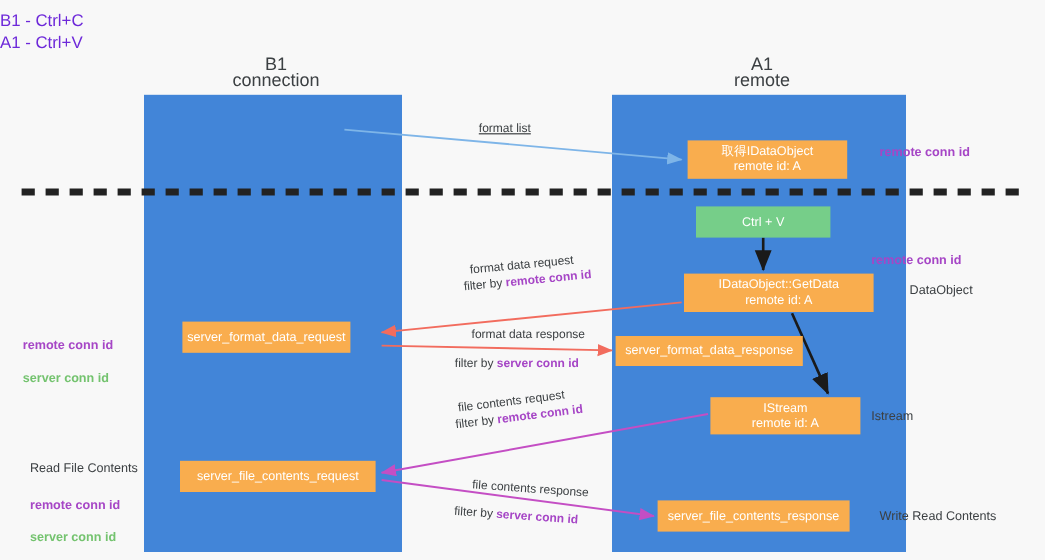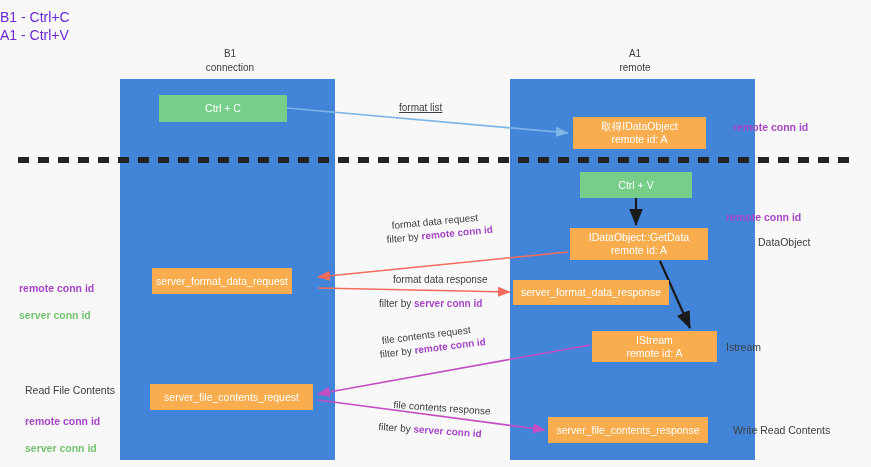--- a/index.html
+++ b/index.html
@@ -32,21 +32,21 @@
   .lane {
     position: absolute;
     background: #4285d8;
   }
   .lane-b1 { left: 120px; top: 79px; width: 215px; height: 381px; }
   .lane-a1 { left: 510px; top: 79px; width: 245px; height: 381px; }
 
   .col-head {
     position: absolute;
     text-align: center;
-    font-size: 10px;
+    font-size: 15px;
     line-height: 13.5px;
     color: #3c4043;
     white-space: pre-line;
   }
   .col-head-b1 { left: 140px; top: 47px; width: 180px; }
   .col-head-a1 { left: 545px; top: 47px; width: 180px; }
 
   .title {
     position: absolute;
     left: 0;
@@ -71,21 +71,21 @@
     line-height: 13px;
     padding: 2px 4px;
     white-space: pre-line;
   }
   .node.green { background: #76ce89; }
   .node.orange { background: #f9ad4e; }
 
   .n-ctrlc   { left: 159px; top: 95px;  width: 128px; height: 27px; }
   .n-getido  { left: 573px; top: 117px; width: 133px; height: 32px; }
   .n-ctrlv   { left: 580px; top: 172px; width: 112px; height: 26px; }
-  .n-getdata { left: 570px; top: 228px; width: 138px; height: 32px; }
+  .n-getdata { left: 570px; top: 228px; width: 158px; height: 32px; }
   .n-sfdreq  { left: 152px; top: 268px; width: 140px; height: 26px; }
   .n-sfdres  { left: 513px; top: 280px; width: 156px; height: 25px; }
   .n-istream { left: 592px; top: 331px; width: 125px; height: 31px; }
   .n-sfcreq  { left: 150px; top: 384px; width: 163px; height: 26px; }
   .n-sfcres  { left: 548px; top: 417px; width: 160px; height: 26px; }
 
   .side-label {
     position: absolute;
     font-size: 10.5px;
     line-height: 13.5px;
@@ -167,21 +167,20 @@
 
     <path d="M318,288 L510,292" stroke="#f26c5e" stroke-width="1.6" fill="none" marker-end="url(#ah-red)"></path>
 
     <path d="M660,261 L690,328" stroke="#1a1a1a" stroke-width="2.2" fill="none" marker-end="url(#ah-black)"></path>
 
     <path d="M590,345 L318,394" stroke="#c44ec4" stroke-width="1.6" fill="none" marker-end="url(#ah-magenta)"></path>
 
     <path d="M318,400 L545,430" stroke="#c44ec4" stroke-width="1.6" fill="none" marker-end="url(#ah-magenta)"></path>
   </svg>
 
-  <div class="node green n-ctrlc">Ctrl + C</div>
   <div class="node orange n-getido">取得IDataObject
 remote id: A</div>
   <div class="node green n-ctrlv">Ctrl + V</div>
   <div class="node orange n-getdata">IDataObject::GetData
 remote id: A</div>
   <div class="node orange n-sfdreq">server_format_data_request</div>
   <div class="node orange n-sfdres">server_format_data_response</div>
   <div class="node orange n-istream">IStream
 remote id: A</div>
   <div class="node orange n-sfcreq">server_file_contents_request</div>

